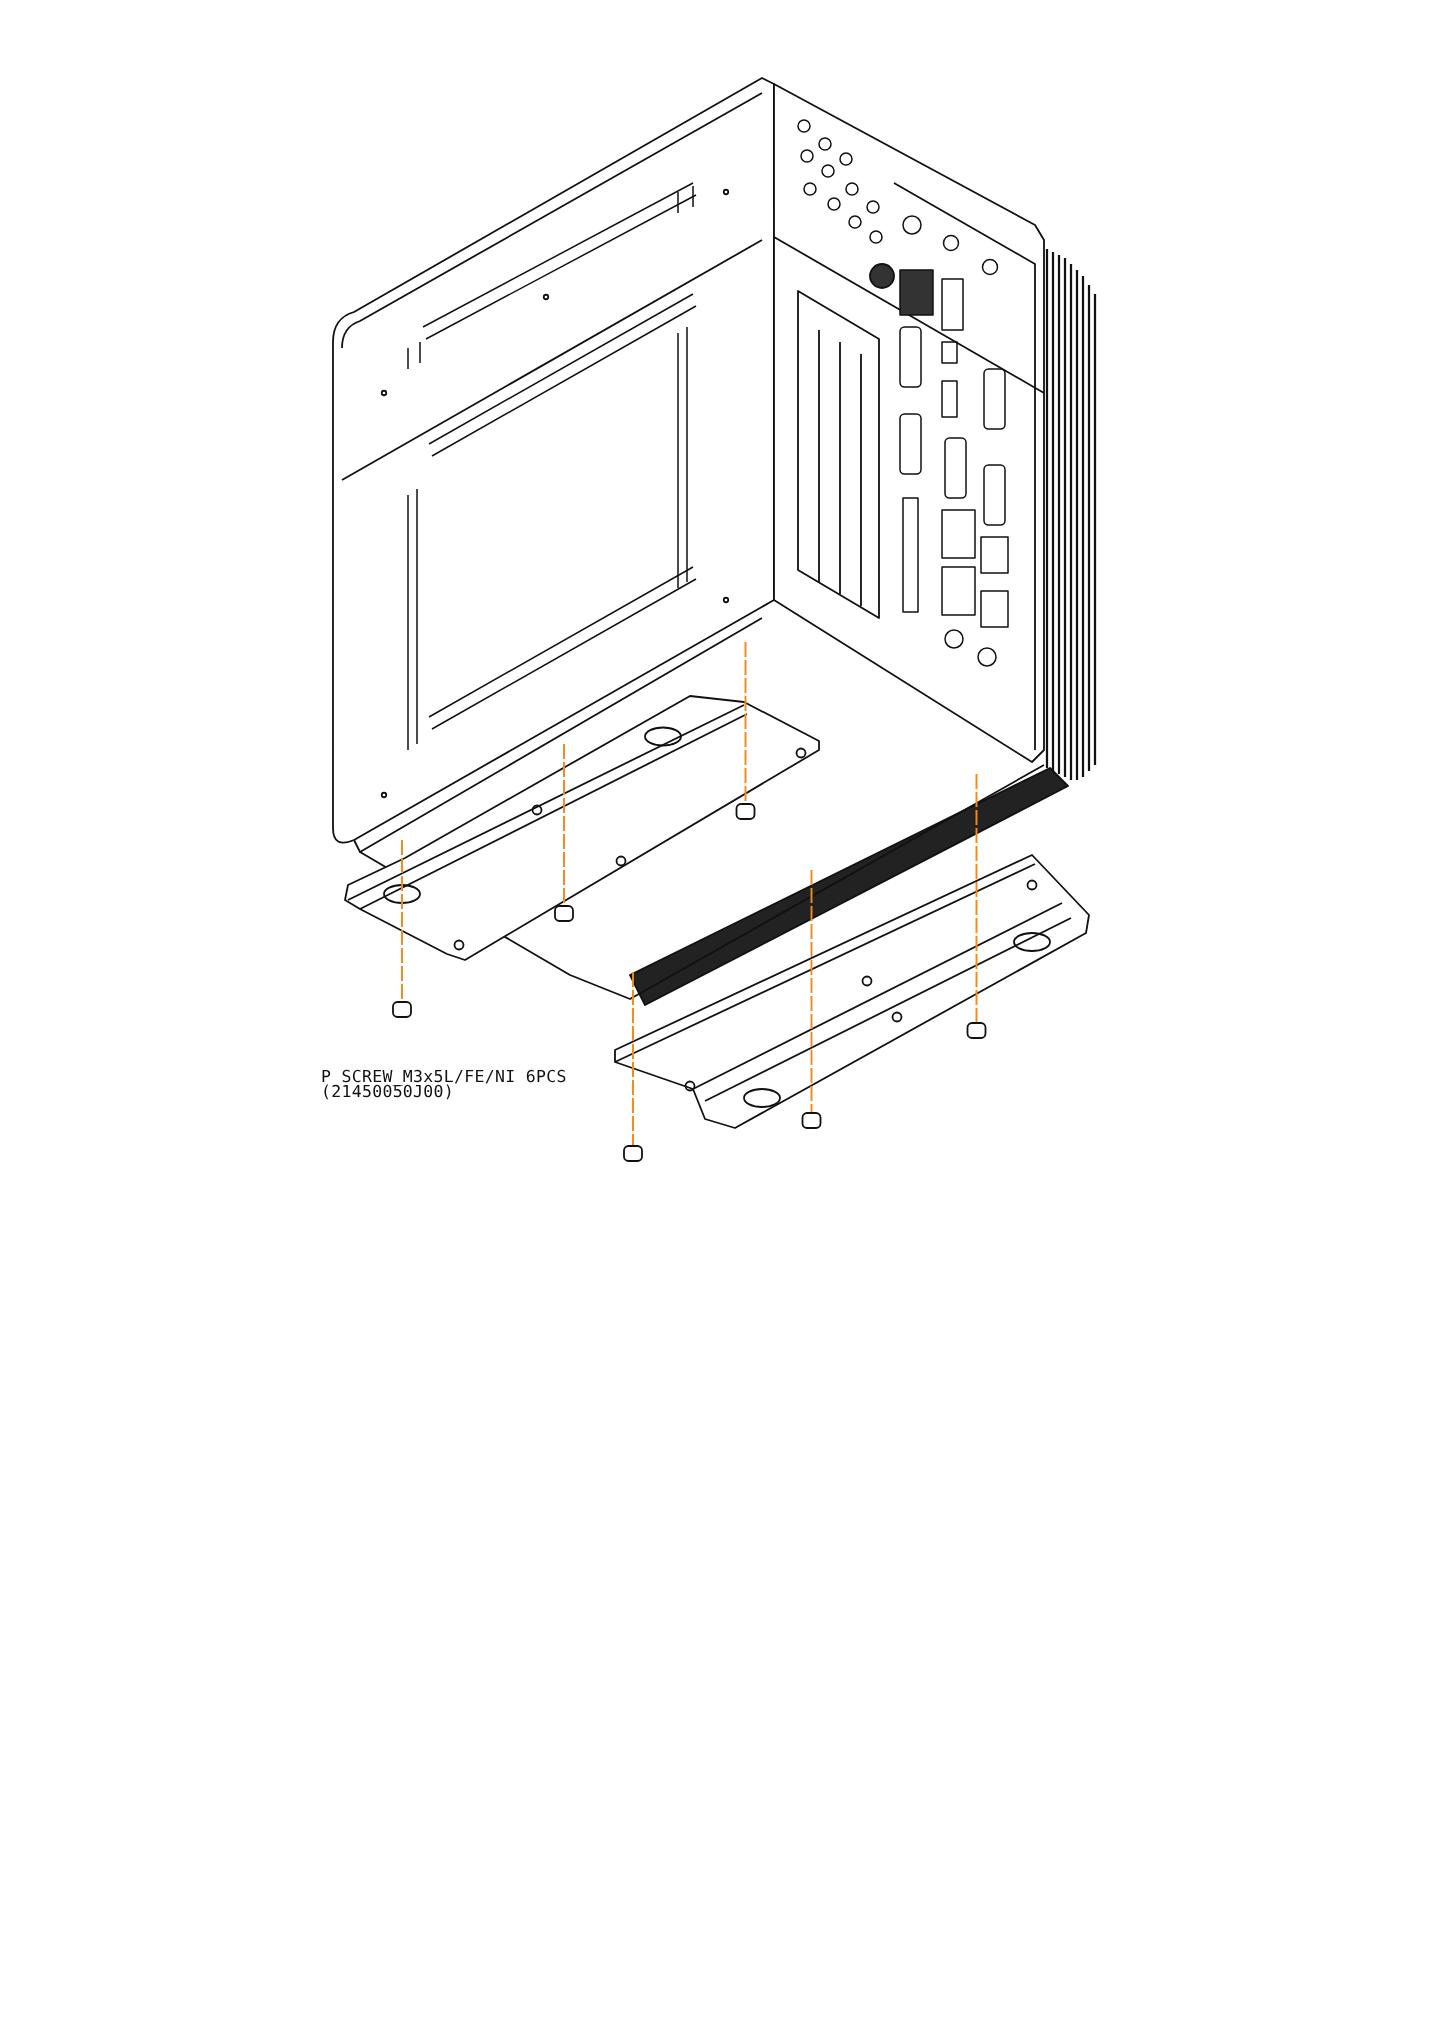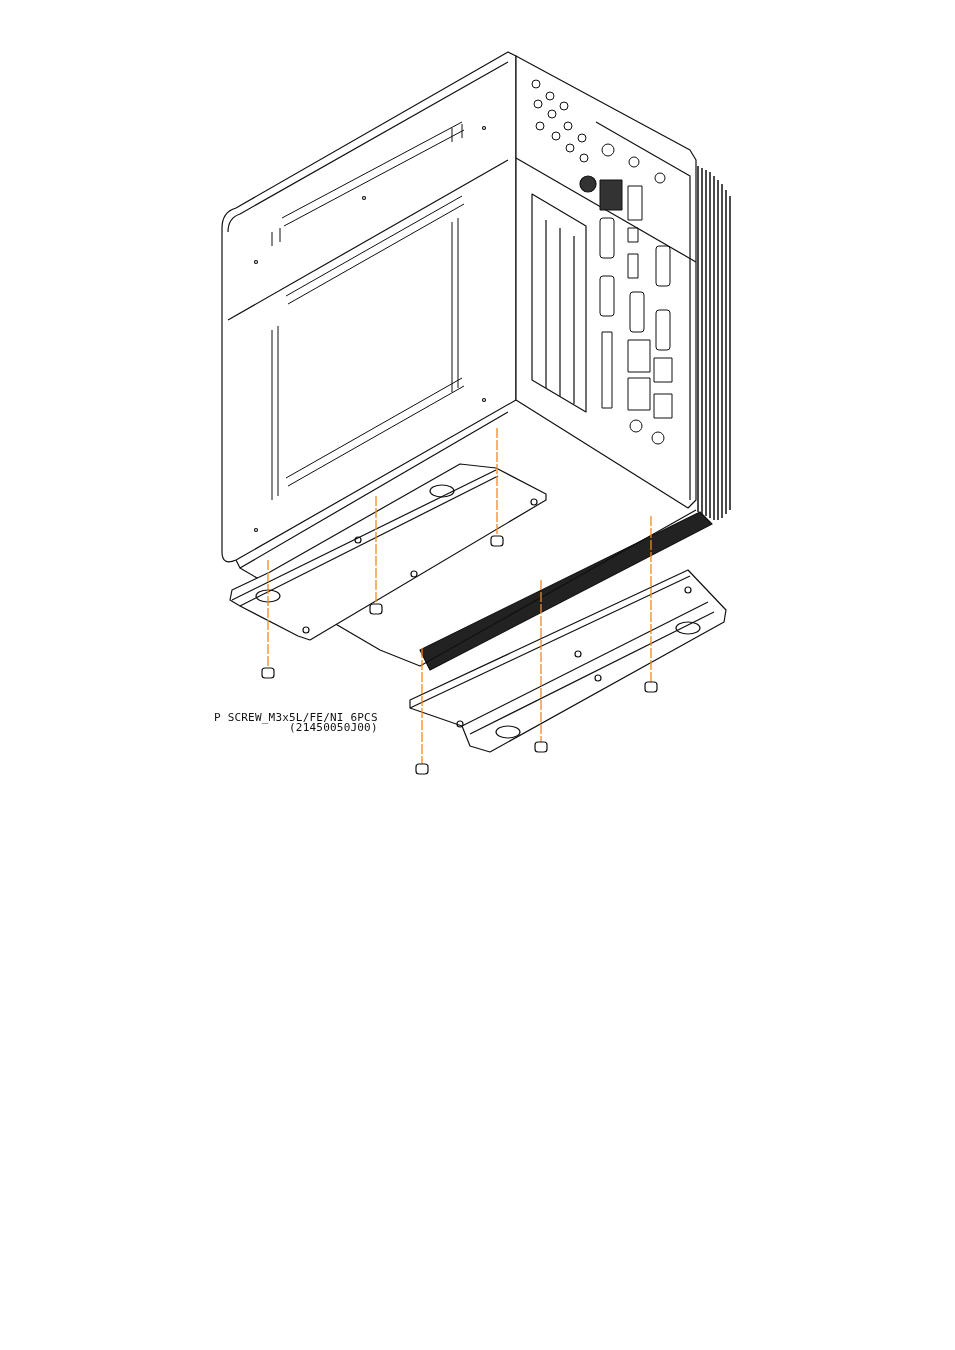--- a/index.html
+++ b/index.html
@@ -1,18 +1,18 @@
 <!DOCTYPE html>
 <html><head>
 <meta charset="utf-8">
 <style>
   html,body{margin:0;padding:0;background:#ffffff;}
   body{width:955px;height:1350px;position:relative;overflow:hidden;font-family:"DejaVu Sans Mono",monospace;}
   #diagram{position:absolute;left:0;top:0;width:955px;height:1350px;}
-  .caption{position:absolute;left:214px;top:713px;font-family:"DejaVu Sans Mono","Liberation Mono",monospace;font-size:11px;line-height:10px;color:#111;letter-spacing:0.2px;text-align:right;}
+  .caption{position:absolute;left:214px;top:713px;font-family:"DejaVu Sans Mono","Liberation Mono",monospace;font-size:11px;line-height:10px;color:#111;letter-spacing:0.2px;}
   .caption div{white-space:pre;}
 </style>
 </head>
 <body>
 
 <svg id="diagram" viewBox="0 0 955 1350" xmlns="http://www.w3.org/2000/svg">
   <g fill="none" stroke="#111" stroke-width="1.2" stroke-linejoin="round">
 
     <g>
       <path d="M222,228 Q222,212 236,208 L508,52 L516,56 L516,400 L236,560 Q222,566 222,552 Z" fill="#fff"></path>

